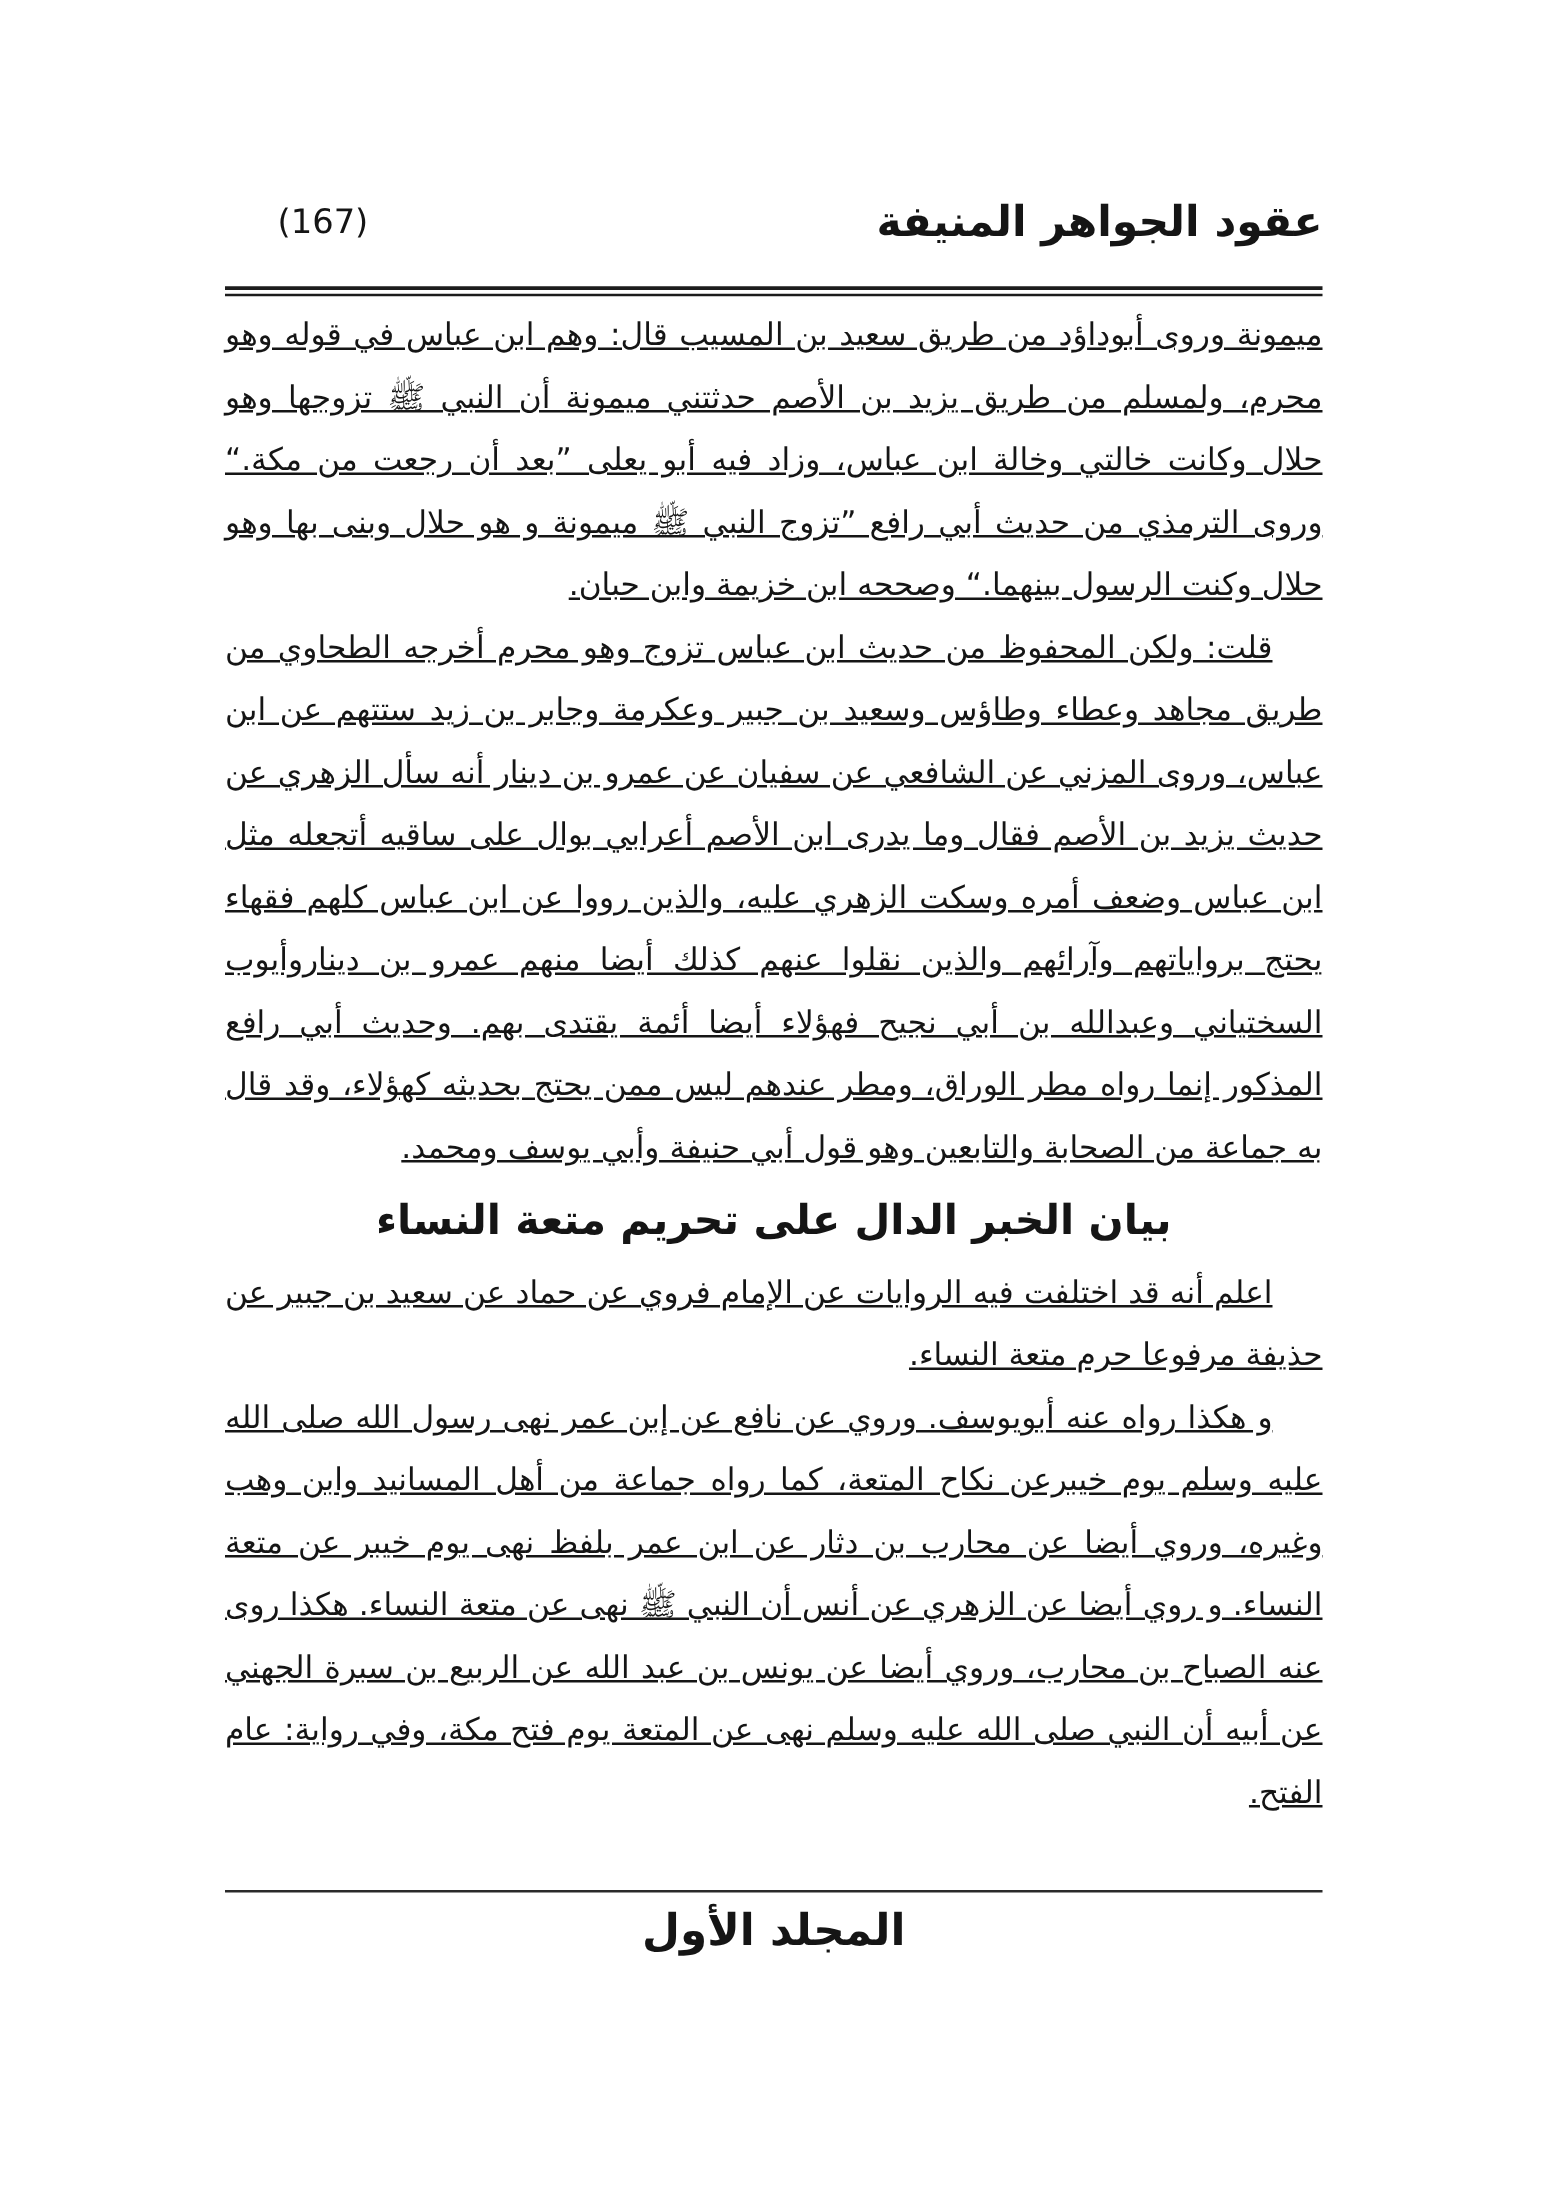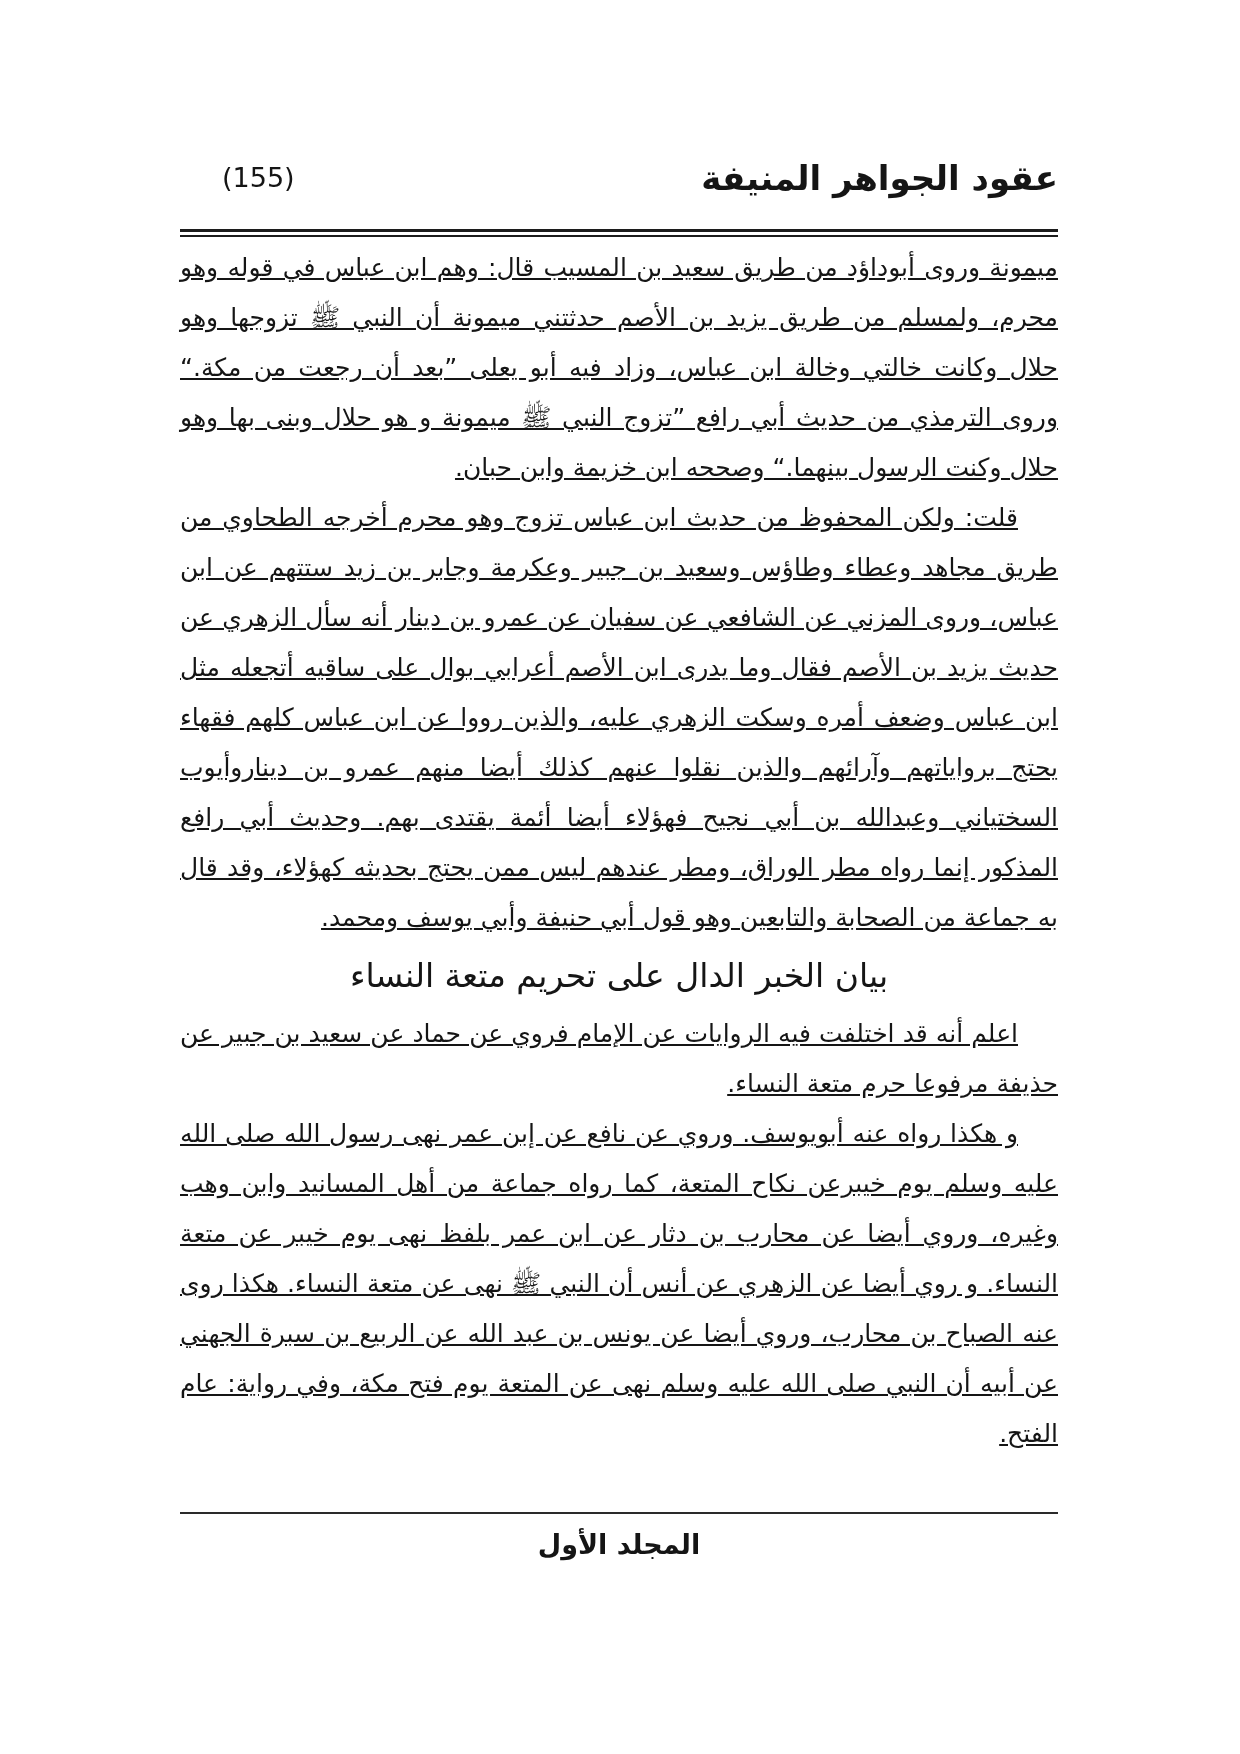--- a/index.html
+++ b/index.html
@@ -61,52 +61,52 @@
     padding: 0;
     text-decoration: underline;
   }
   .para.indent {
     text-indent: 40px;
   }
   .section-heading {
     margin: 8px 0;
     font-size: 33px;
     line-height: 50px;
-    font-weight: normal;
+    font-weight: bold;
     text-align: center;
     text-indent: 0;
   }
   .footer-rule {
     position: absolute;
     left: 180px;
     top: 1512px;
     width: 878px;
     height: 0;
     border-top: 2px solid #2a2a2a;
   }
   .page-footer {
     position: absolute;
     left: 180px;
     top: 1521px;
     width: 878px;
     text-align: center;
     direction: rtl;
     font-weight: bold;
-    font-size: 27px;
+    font-size: 35px;
     line-height: 48px;
   }
 </style>
 </head>
 <body>
 
 <div class="page">
 
   <header class="page-header">
     <span class="book-title">عقود الجواهر المنيفة</span>
-    <span class="page-number">(155)</span>
+    <span class="page-number">(167)</span>
   </header>
 
   <div class="double-rule"></div>
 
   <main class="content">
       <p class="para">ميمونة وروى أبوداؤد من طريق سعيد بن المسيب قال: وهم ابن عباس في قوله وهو محرم، ولمسلم من طريق يزيد بن الأصم حدثتني ميمونة أن النبي ﷺ تزوجها وهو حلال وكانت خالتي وخالة ابن عباس، وزاد فيه أبو يعلى ”بعد أن رجعت من مكة.“ وروى الترمذي من حديث أبي رافع ”تزوج النبي ﷺ ميمونة و هو حلال وبنى بها وهو حلال وكنت الرسول بينهما.“ وصححه ابن خزيمة وابن حبان.</p>
       <p class="para indent">قلت: ولكن المحفوظ من حديث ابن عباس تزوج وهو محرم أخرجه الطحاوي من طريق مجاهد وعطاء وطاؤس وسعيد بن جبير وعكرمة وجابر بن زيد ستتهم عن ابن عباس، وروى المزني عن الشافعي عن سفيان عن عمرو بن دينار أنه سأل الزهري عن حديث يزيد بن الأصم فقال وما يدرى ابن الأصم أعرابي بوال على ساقيه أتجعله مثل ابن عباس وضعف أمره وسكت الزهري عليه، والذين رووا عن ابن عباس كلهم فقهاء يحتج برواياتهم وآرائهم والذين نقلوا عنهم كذلك أيضا منهم عمرو بن ديناروأيوب السختياني وعبدالله بن أبي نجيح فهؤلاء أيضا أئمة يقتدى بهم. وحديث أبي رافع المذكور إنما رواه مطر الوراق، ومطر عندهم ليس ممن يحتج بحديثه كهؤلاء، وقد قال به جماعة من الصحابة والتابعين وهو قول أبي حنيفة وأبي يوسف ومحمد.</p>
       <h2 class="section-heading">بيان الخبر الدال على تحريم متعة النساء</h2>
       <p class="para indent">اعلم أنه قد اختلفت فيه الروايات عن الإمام فروي عن حماد عن سعيد بن جبير عن حذيفة مرفوعا حرم متعة النساء.</p>
       <p class="para indent">و هكذا رواه عنه أبويوسف. وروي عن نافع عن إبن عمر نهى رسول الله صلى الله عليه وسلم يوم خيبرعن نكاح المتعة، كما رواه جماعة من أهل المسانيد وابن وهب وغيره، وروي أيضا عن محارب بن دثار عن ابن عمر بلفظ نهى يوم خيبر عن متعة النساء. و روي أيضا عن الزهري عن أنس أن النبي ﷺ نهى عن متعة النساء. هكذا روى عنه الصباح بن محارب، وروي أيضا عن يونس بن عبد الله عن الربيع بن سبرة الجهني عن أبيه أن النبي صلى الله عليه وسلم نهى عن المتعة يوم فتح مكة، وفي رواية: عام الفتح.</p>

